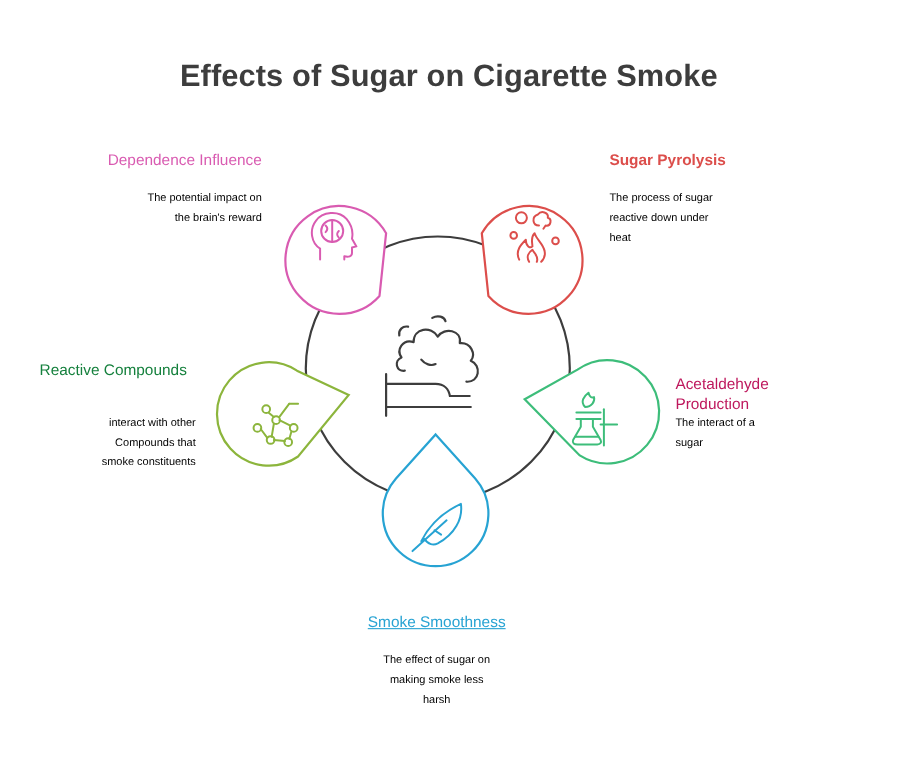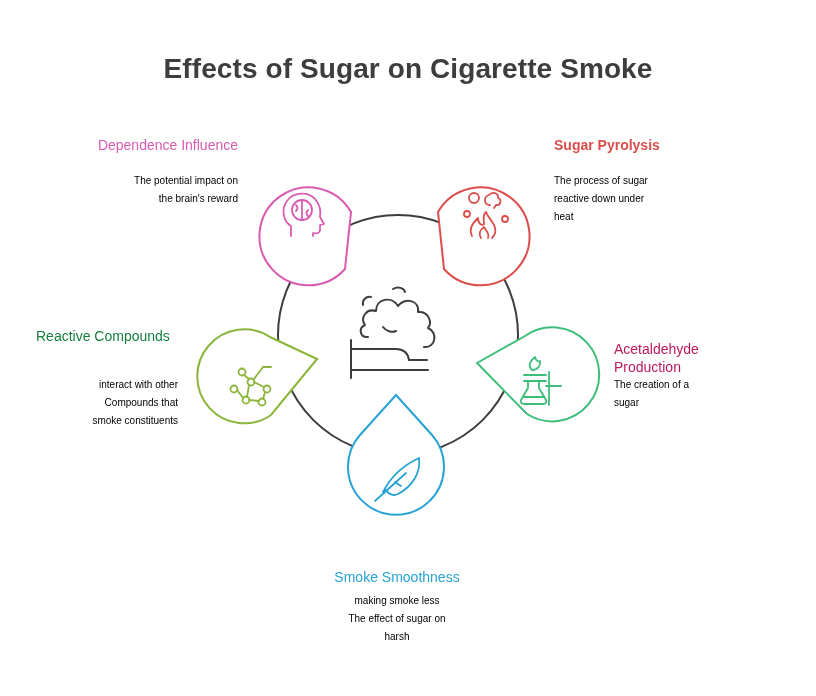--- a/index.html
+++ b/index.html
@@ -114,29 +114,29 @@
   <div>The process of sugar</div>
   <div>reactive down under</div>
   <div>heat</div>
 </div>
 
 <div class="label" style="left:614px; width:190px; top:324px; color:#be185d;margin-top:16px;">
   <div>Acetaldehyde</div>
   <div>Production</div>
 </div>
 <div class="desc" style="left:614px; width:190px; top:376px;">
-  <div>The creation of a</div>
+  <div>The interact of a</div>
   <div>sugar</div>
 </div>
 
 <div class="label" style="left:36px; width:160px; top:327px; color:#15803d;">Reactive Compounds</div>
 <div class="desc r" style="left:18px; width:160px; top:376px;">
   <div>interact with other</div>
   <div>Compounds that</div>
   <div>smoke constituents</div>
 </div>
 
-<div class="label c" style="left:297px; width:200px; top:568px; color:#27a3d3;">Smoke Smoothness</div>
+<div class="label c" style="left:297px; width:200px; top:556px; color:#27a3d3;text-decoration:underline;">Smoke Smoothness</div>
 <div class="desc c" style="left:297px; width:200px; top:592px;">
+  <div>The effect of sugar on</div>
   <div>making smoke less</div>
-  <div>The effect of sugar on</div>
   <div>harsh</div>
 </div>
 
 </body></html>

